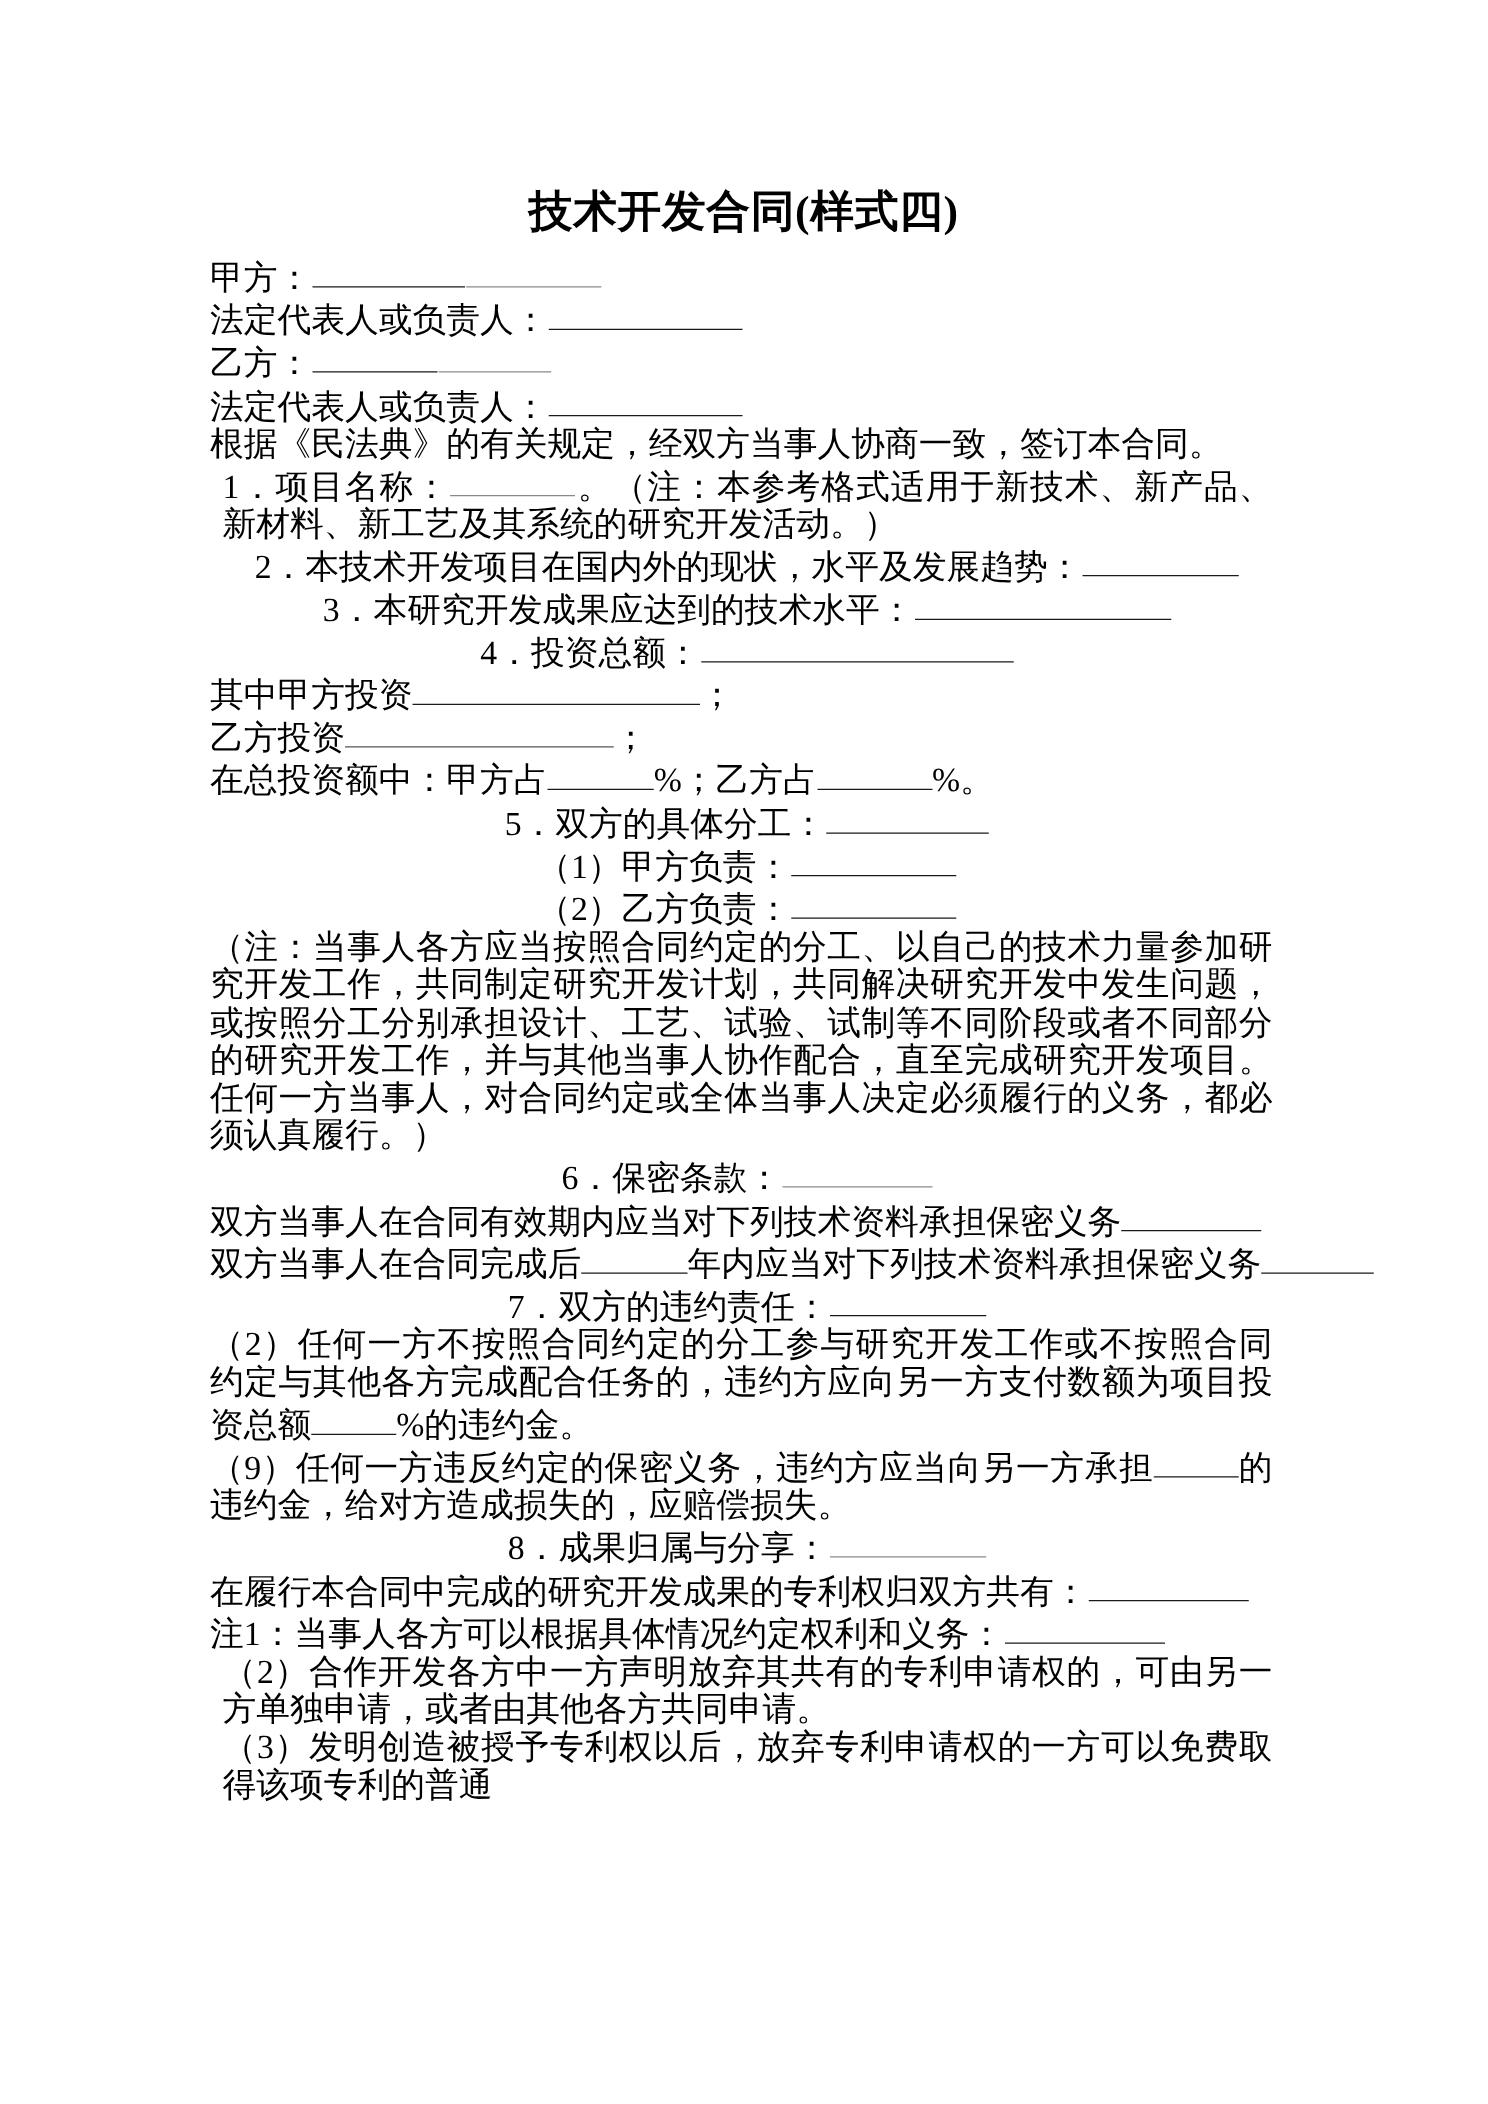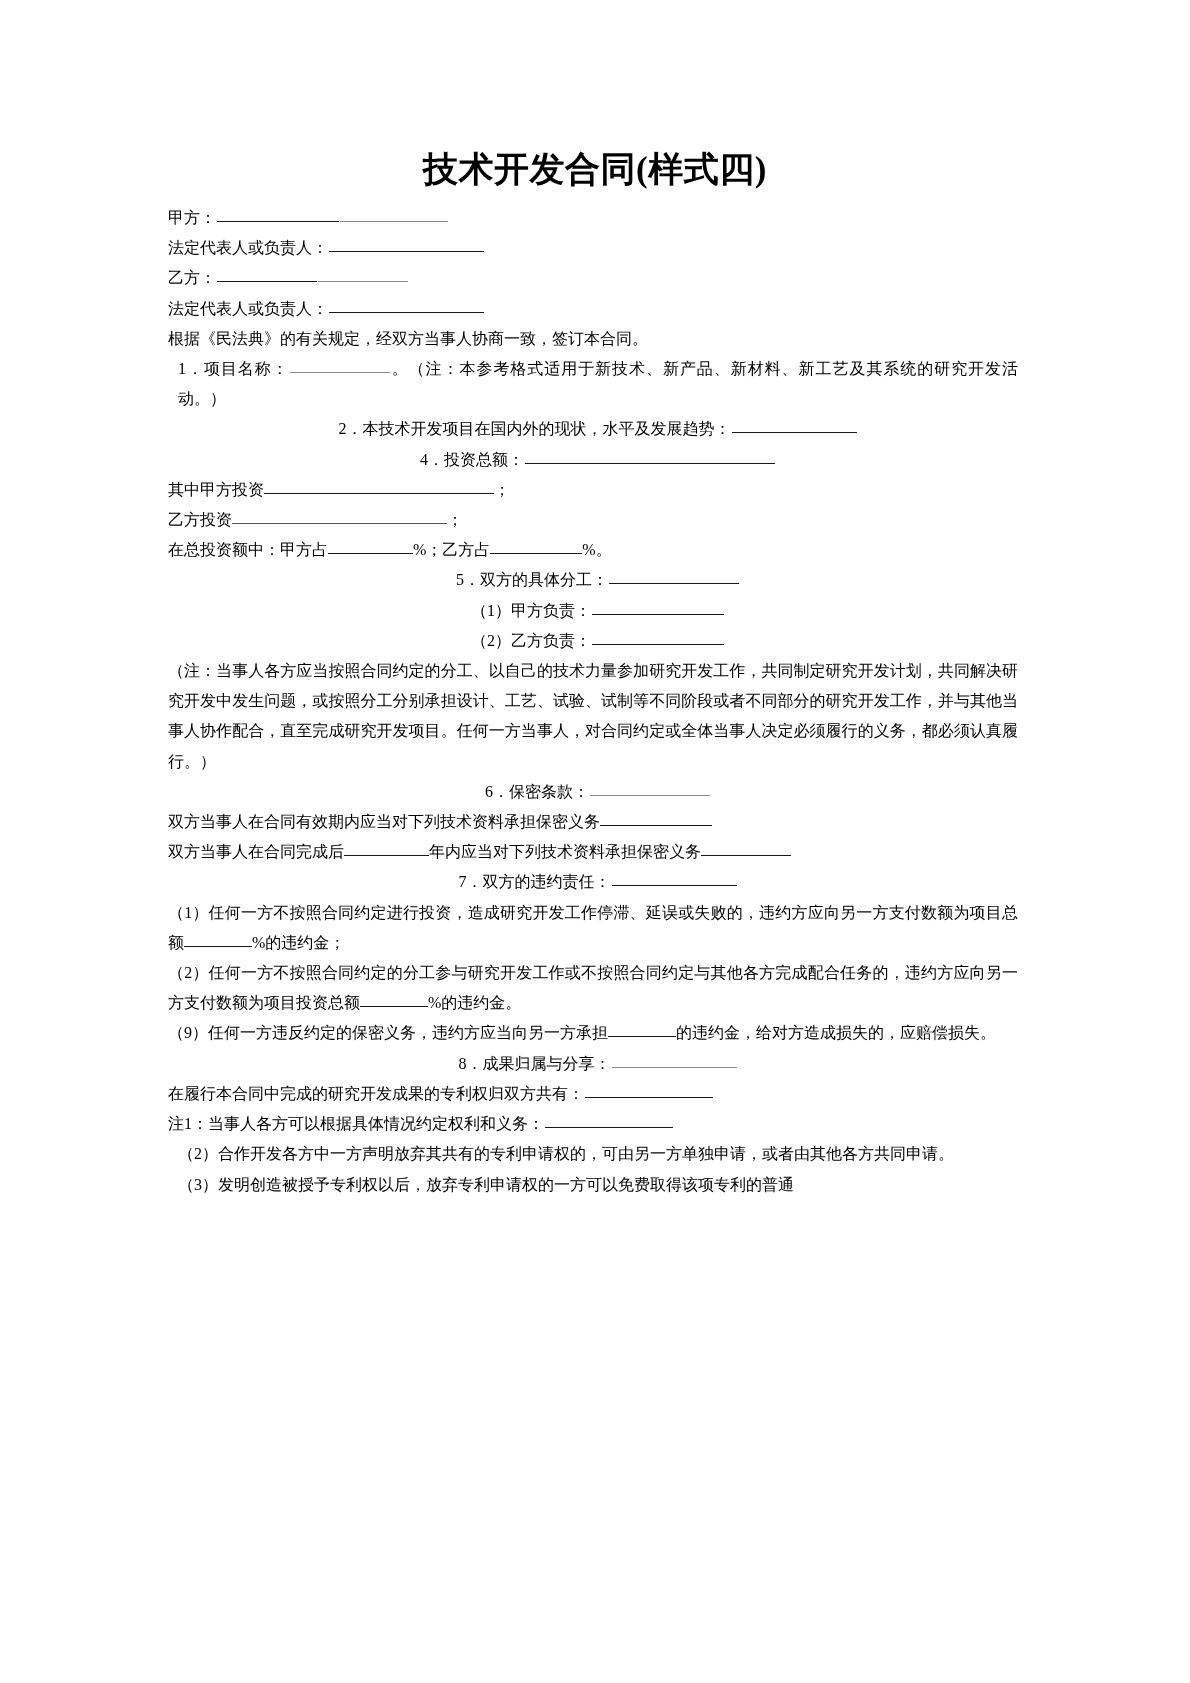--- a/index.html
+++ b/index.html
@@ -33,21 +33,21 @@
     letter-spacing: 0.5px;
     line-height: 44px;
   }
   .body-block {
     position: absolute;
     left: 168px;
     top: 203px;
     width: 850px;
   }
   .ln {
-    font-size: 16px;
+    font-size: 27px;
     line-height: 30.2px;
     white-space: nowrap;
     letter-spacing: 0px;
   }
   .ln.wrapline {
     white-space: normal;
     text-align: justify;
     text-justify: inter-ideograph;
   }
   .indent {
@@ -94,20 +94,21 @@
     <div class="ln"><span>乙方：</span><span class="blank" style="width:100px"></span><span class="blank light" style="width:90px;margin-left:0"></span></div>
 
     <div class="ln"><span>法定代表人或负责人：</span><span class="blank" style="width:155px"></span></div>
 
     <div class="ln">根据《民法典》的有关规定，经双方当事人协商一致，签订本合同。</div>
 
     <div class="ln wrapline indent"><span>1．</span><span>项目名称：</span><span class="blank light" style="width:100px"></span><span>。（注：本参考格式适用于新技术、新产品、新材料、新工艺及其系统的研究开发活动。）</span></div>
 
     <div class="ln indent"><span>2．</span><span>本技术开发项目在国内外的现状，水平及发展趋势：</span><span class="blank" style="width:125px"></span></div>
 
+    <div class="ln indent"><span>3．</span><span>本研究开发成果应达到的技术水平：</span><span class="blank" style="width:205px"></span></div>
 
     <div class="ln indent"><span>4．</span><span>投资总额：</span><span class="blank" style="width:250px"></span></div>
 
     <div class="ln"><span>其中甲方投资</span><span class="blank" style="width:230px;margin:0"></span><span>；</span></div>
 
     <div class="ln"><span>乙方投资</span><span class="blank mid" style="width:215px;margin:0"></span><span>；</span></div>
 
     <div class="ln"><span>在总投资额中：甲方占</span><span class="blank" style="width:85px;margin:0"></span><span>%；乙方占</span><span class="blank" style="width:92px;margin:0"></span><span>%。</span></div>
 
 
@@ -120,21 +121,20 @@
     <div class="ln wrapline">（注：当事人各方应当按照合同约定的分工、以自己的技术力量参加研究开发工作，共同制定研究开发计划，共同解决研究开发中发生问题，或按照分工分别承担设计、工艺、试验、试制等不同阶段或者不同部分的研究开发工作，并与其他当事人协作配合，直至完成研究开发项目。任何一方当事人，对合同约定或全体当事人决定必须履行的义务，都必须认真履行。）</div>
 
     <div class="ln indent"><span>6．</span><span>保密条款：</span><span class="blank light" style="width:120px"></span></div>
 
     <div class="ln"><span>双方当事人在合同有效期内应当对下列技术资料承担保密义务</span><span class="blank" style="width:112px;margin:0"></span></div>
 
     <div class="ln"><span>双方当事人在合同完成后</span><span class="blank" style="width:85px;margin:0"></span><span>年内应当对下列技术资料承担保密义务</span><span class="blank" style="width:90px;margin:0"></span></div>
 
     <div class="ln indent"><span>7．</span><span>双方的违约责任：</span><span class="blank" style="width:125px"></span></div>
 
-    <div class="ln wrapline"><span>（1）任何一方不按照合同约定进行投资，造成研究开发工作停滞、延误或失败的，违约方应向另一方支付数额为项目总额</span><span class="blank" style="width:68px;margin:0"></span><span>%的违约金；</span></div>
 
     <div class="ln wrapline"><span>（2）任何一方不按照合同约定的分工参与研究开发工作或不按照合同约定与其他各方完成配合任务的，违约方应向另一方支付数额为项目投资总额</span><span class="blank" style="width:68px;margin:0"></span><span>%的违约金。</span></div>
 
     <div class="ln wrapline"><span>（9）任何一方违反约定的保密义务，违约方应当向另一方承担</span><span class="blank" style="width:68px;margin:0"></span><span>的违约金，给对方造成损失的，应赔偿损失。</span></div>
 
     <div class="ln indent"><span>8．</span><span>成果归属与分享：</span><span class="blank light" style="width:125px"></span></div>
 
     <div class="ln"><span>在履行本合同中完成的研究开发成果的专利权归双方共有：</span><span class="blank" style="width:128px"></span></div>
 
     <div class="ln"><span>注1：当事人各方可以根据具体情况约定权利和义务：</span><span class="blank" style="width:128px"></span></div>

